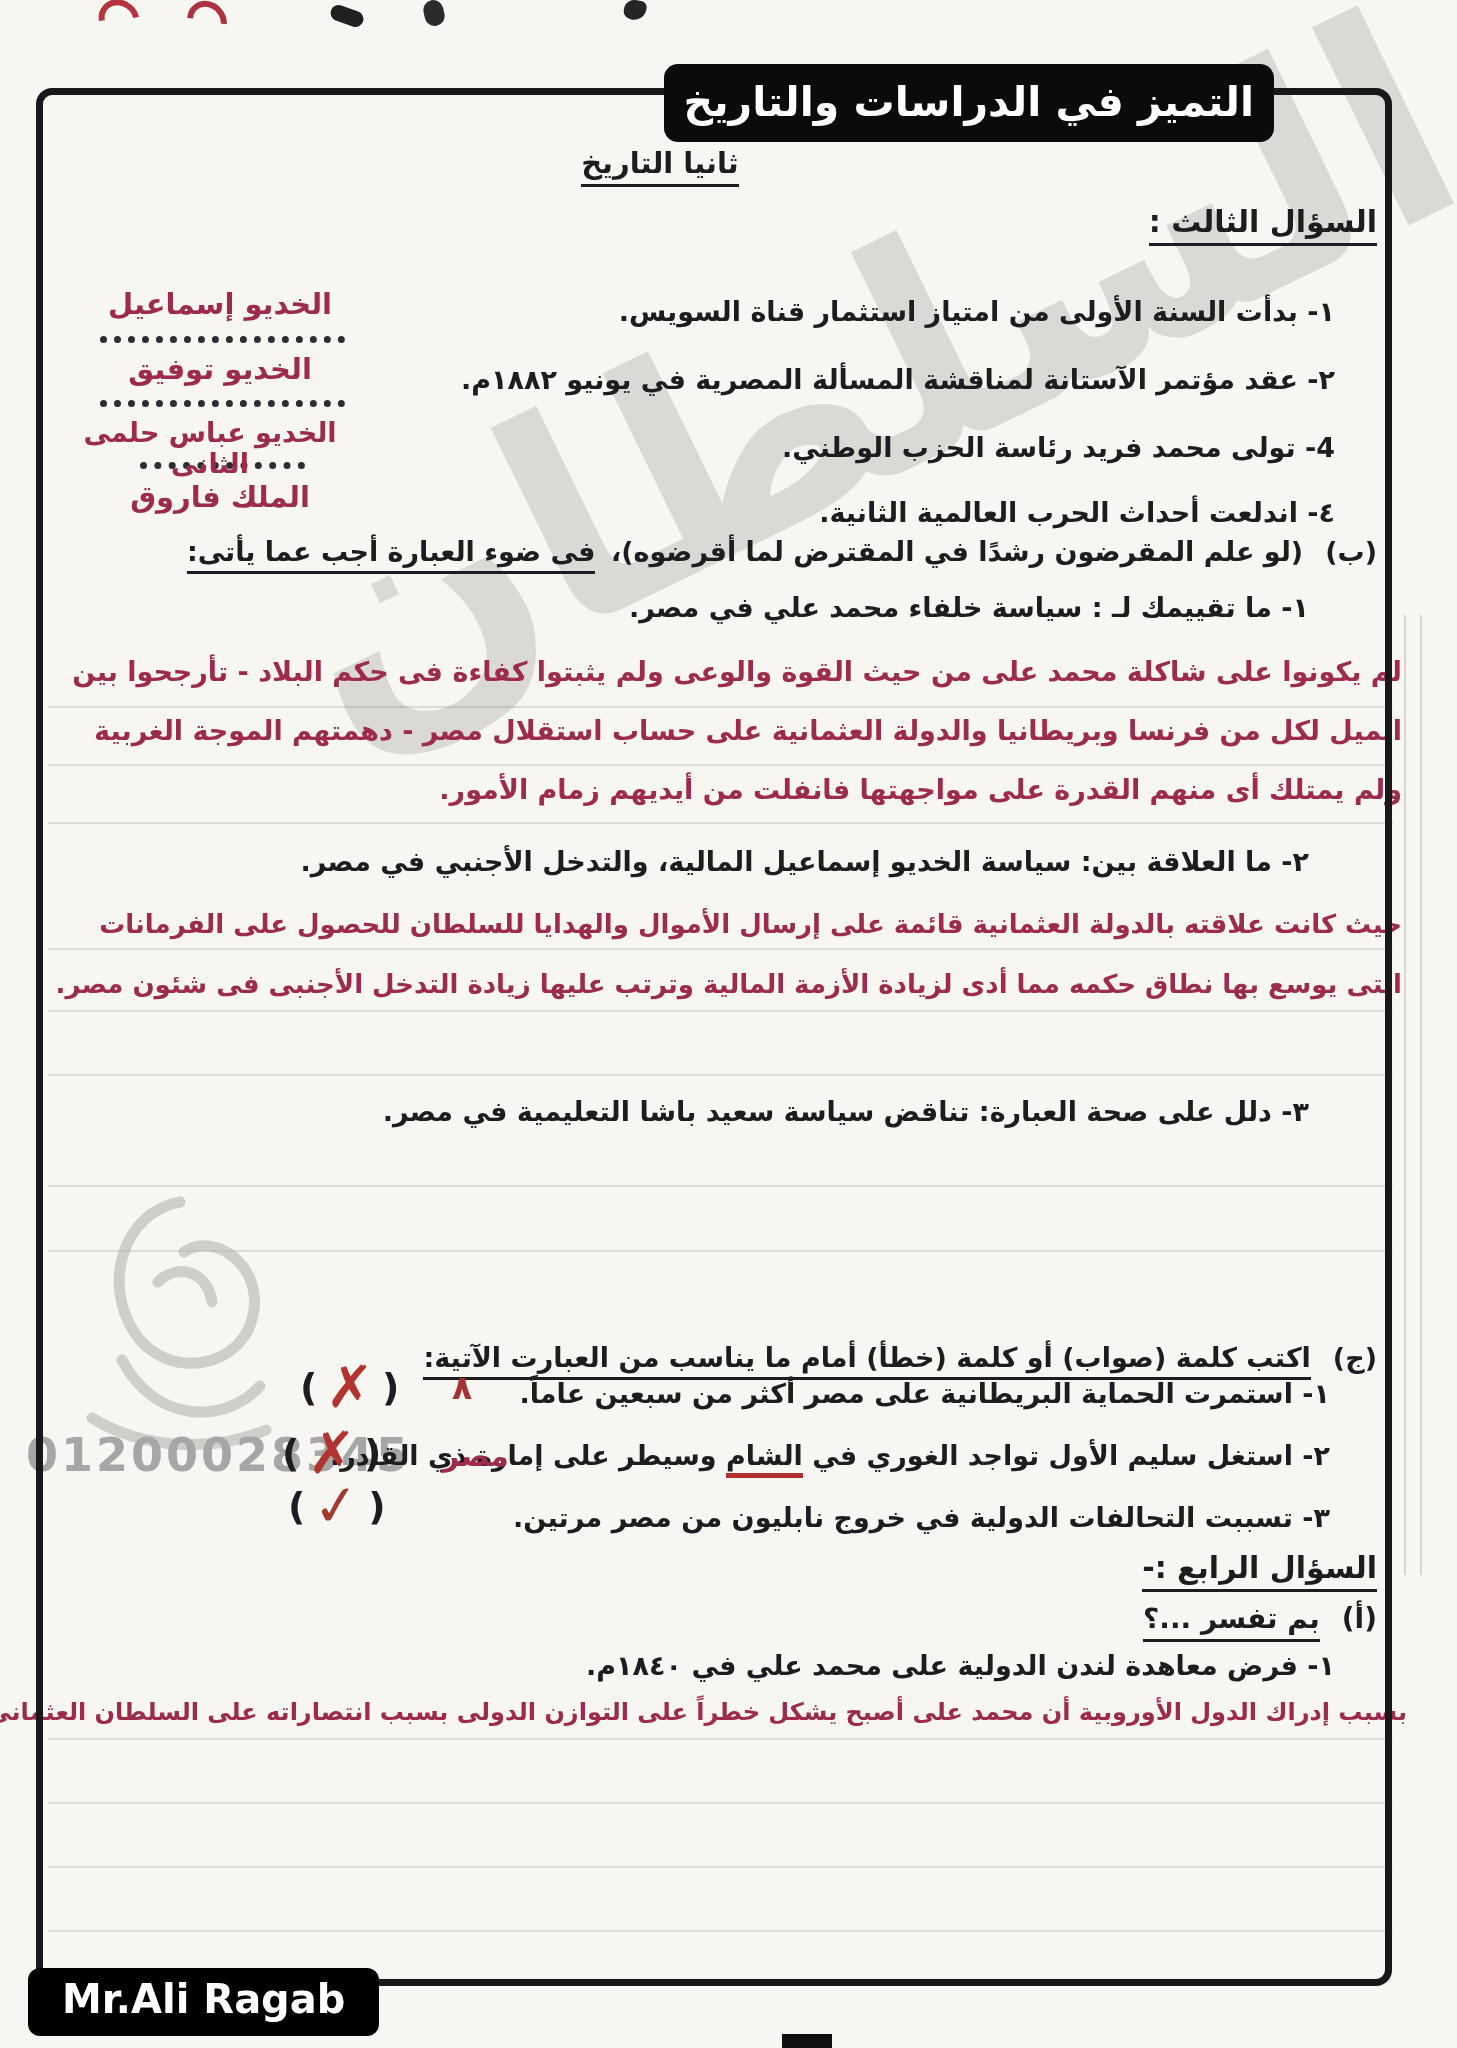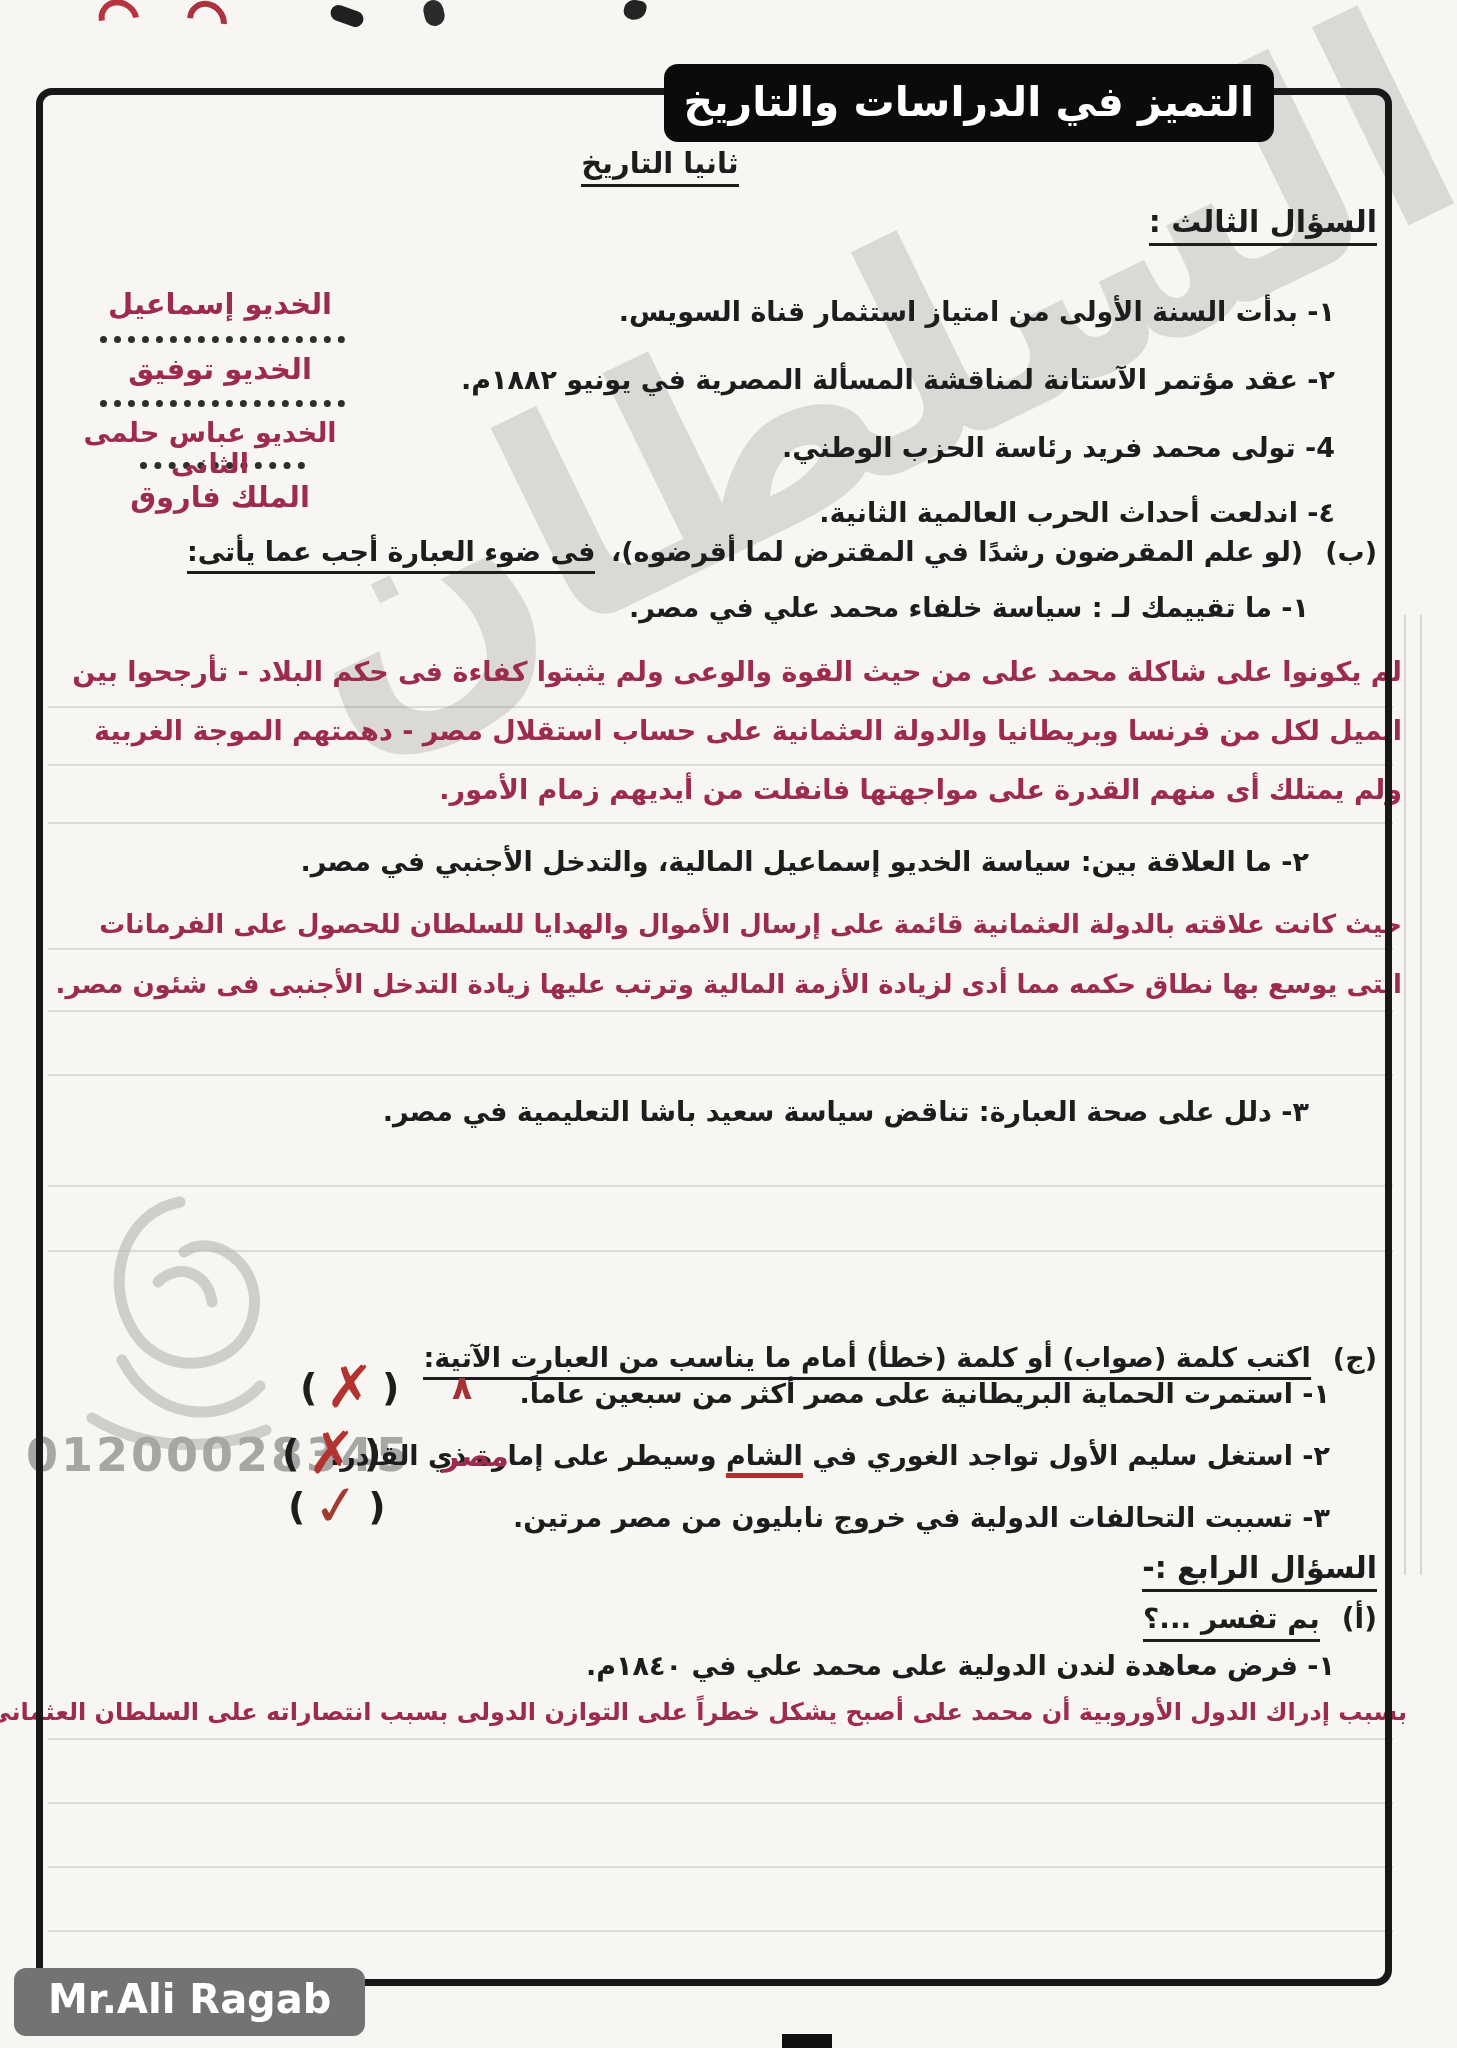--- a/index.html
+++ b/index.html
@@ -85,21 +85,21 @@
 
   .q4-head{position:absolute;top:1550px;right:80px;font-size:30px;font-weight:bold;
            direction:rtl;z-index:2;}
   .q4a{position:absolute;top:1602px;right:80px;font-size:28px;font-weight:bold;
        direction:rtl;z-index:2;}
   .q4q1{position:absolute;top:1650px;right:122px;font-size:27px;font-weight:bold;
         direction:rtl;z-index:2;white-space:nowrap;}
   .q4a1{position:absolute;top:1698px;right:50px;font-size:24px;font-weight:bold;
         color:var(--pen);direction:rtl;white-space:nowrap;z-index:3;}
 
-  .footer-box{position:absolute;left:14px;top:1968px;background:#737373;color:#fff;
+  .footer-box{position:absolute;left:28px;top:1968px;background:#000000;color:#fff;
               font-size:40px;font-weight:bold;padding:8px 34px 14px;border-radius:12px;
               z-index:6;}
   .phone{position:absolute;left:26px;top:1428px;font-size:46px;font-weight:bold;
          color:#a6a6a4;letter-spacing:3px;z-index:2;}
   .stamp{position:absolute;left:62px;top:1160px;z-index:1;opacity:.8;}
 
   .rule{position:absolute;left:48px;width:1345px;height:2px;background:#dbdad6;z-index:0;}
   .vline{position:absolute;top:615px;height:960px;width:2px;background:#d6d5d1;z-index:0;}
 
   .art{position:absolute;z-index:6;}

